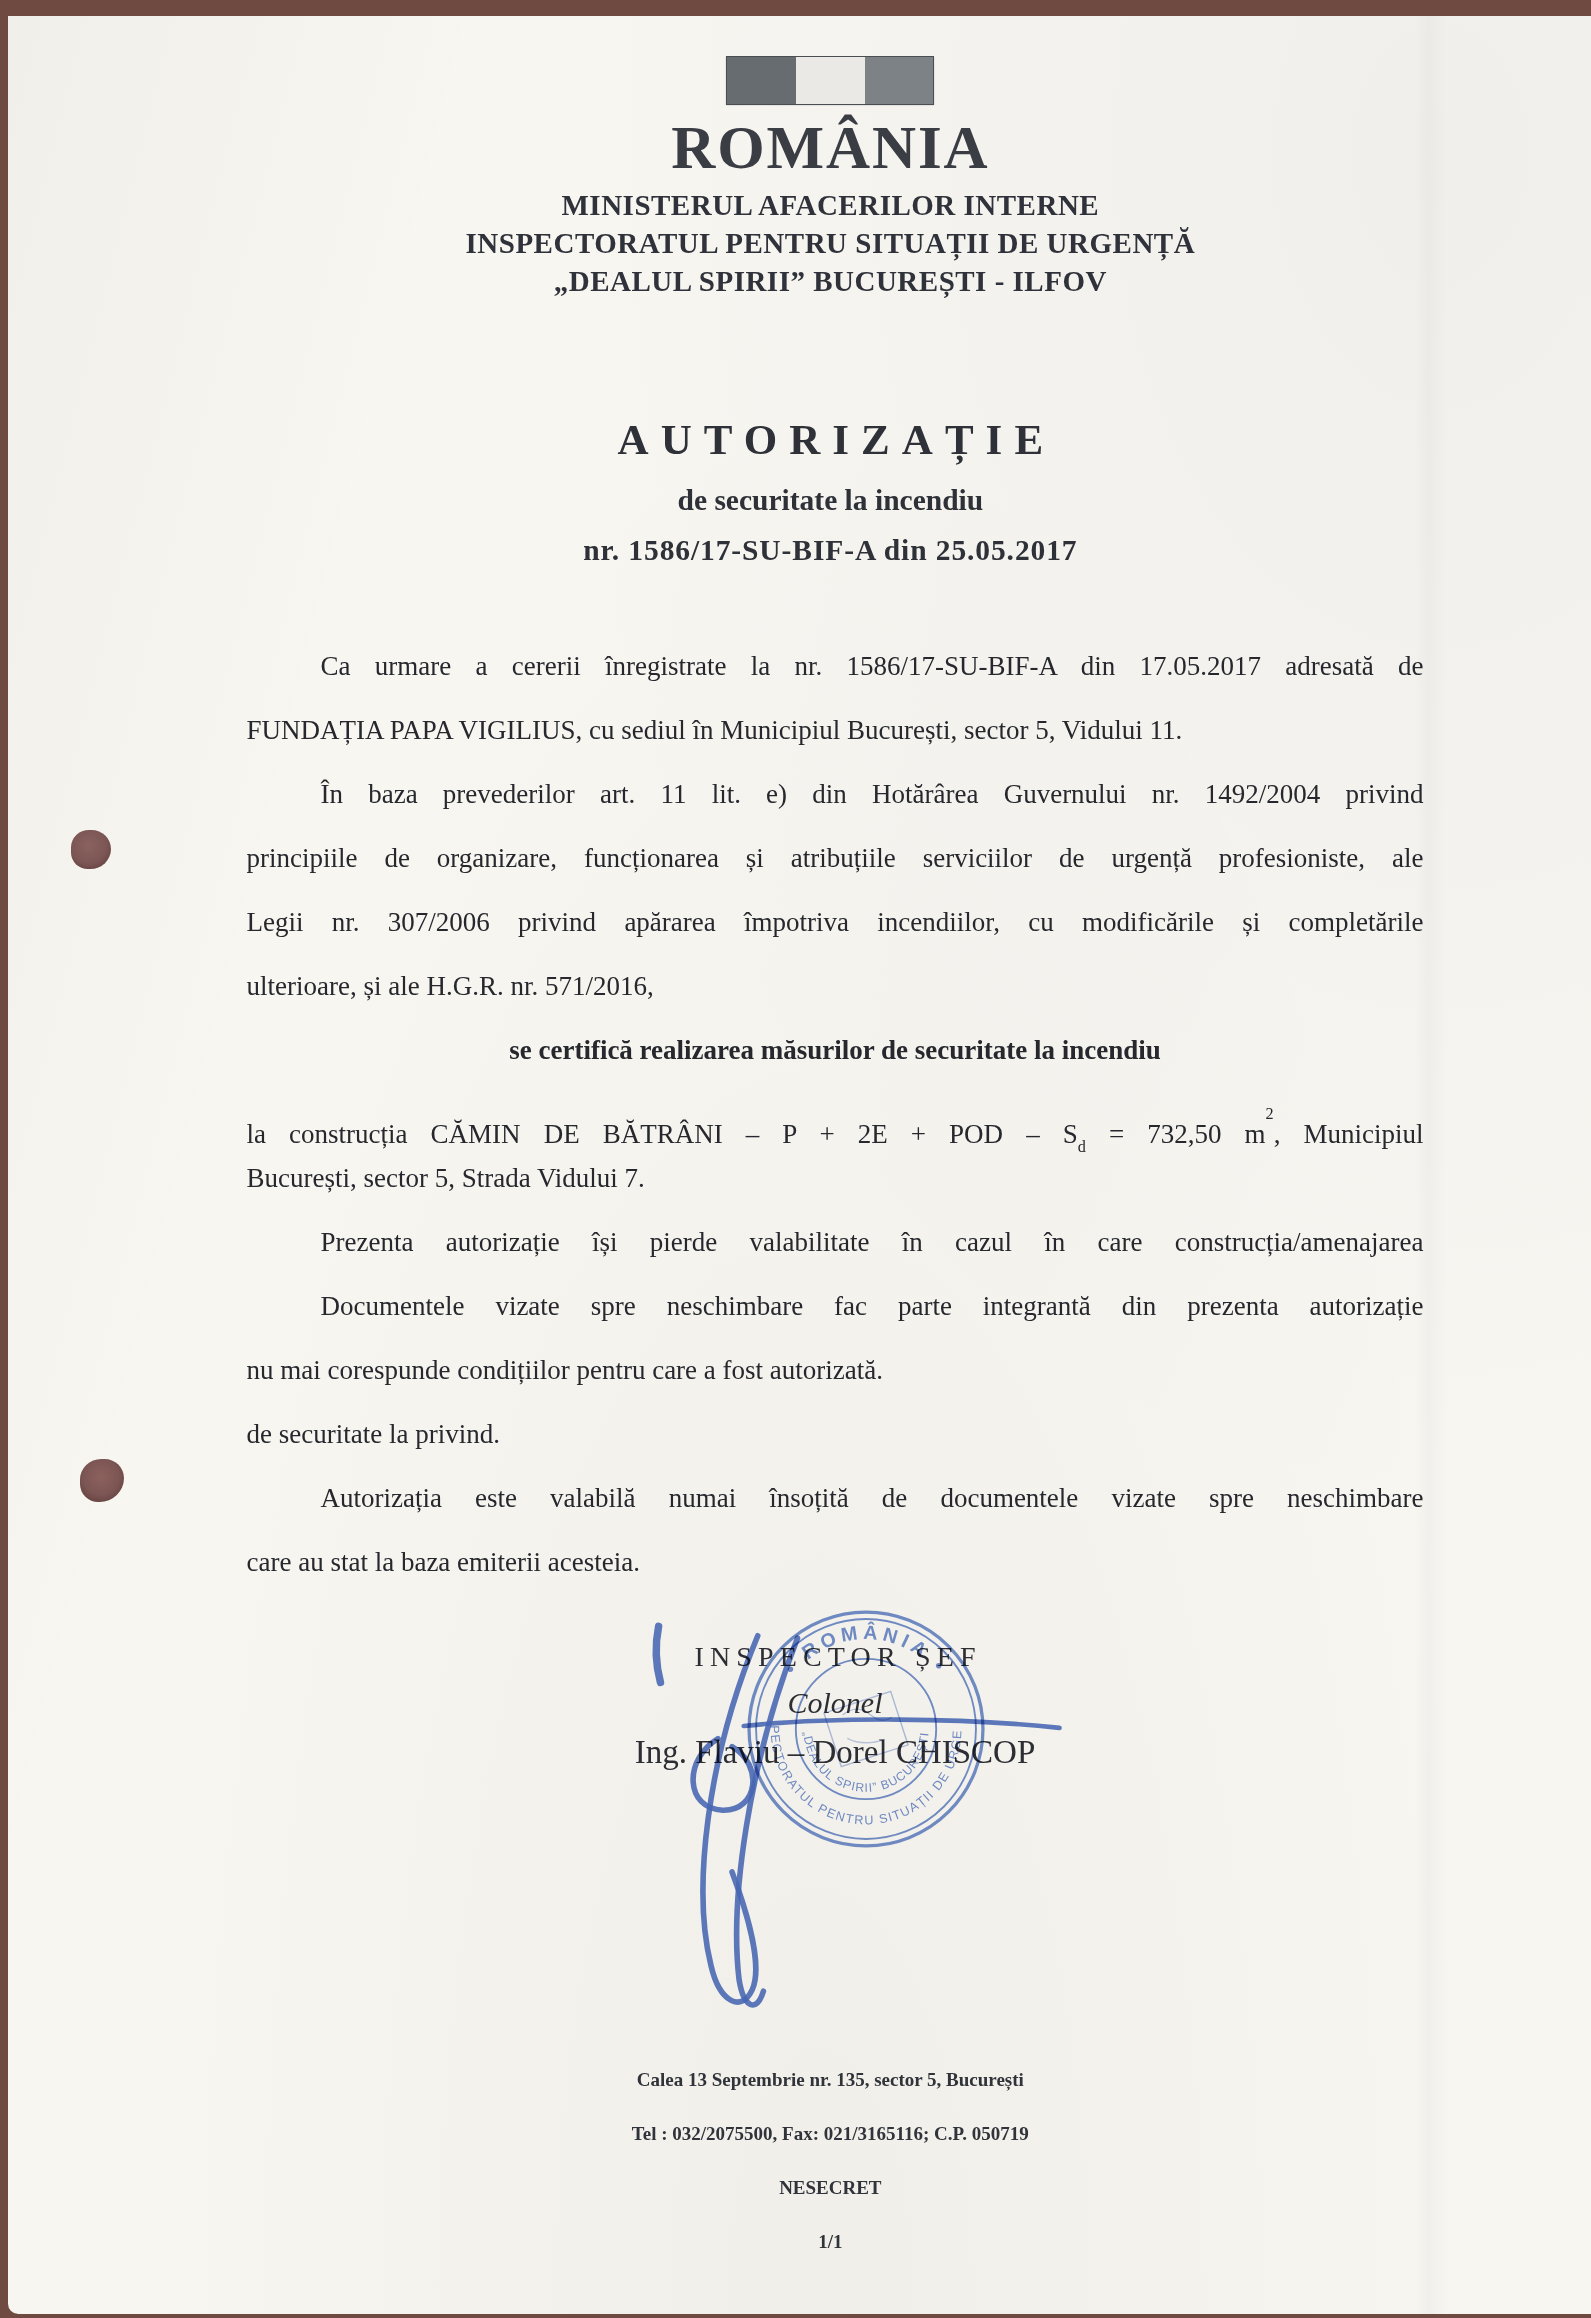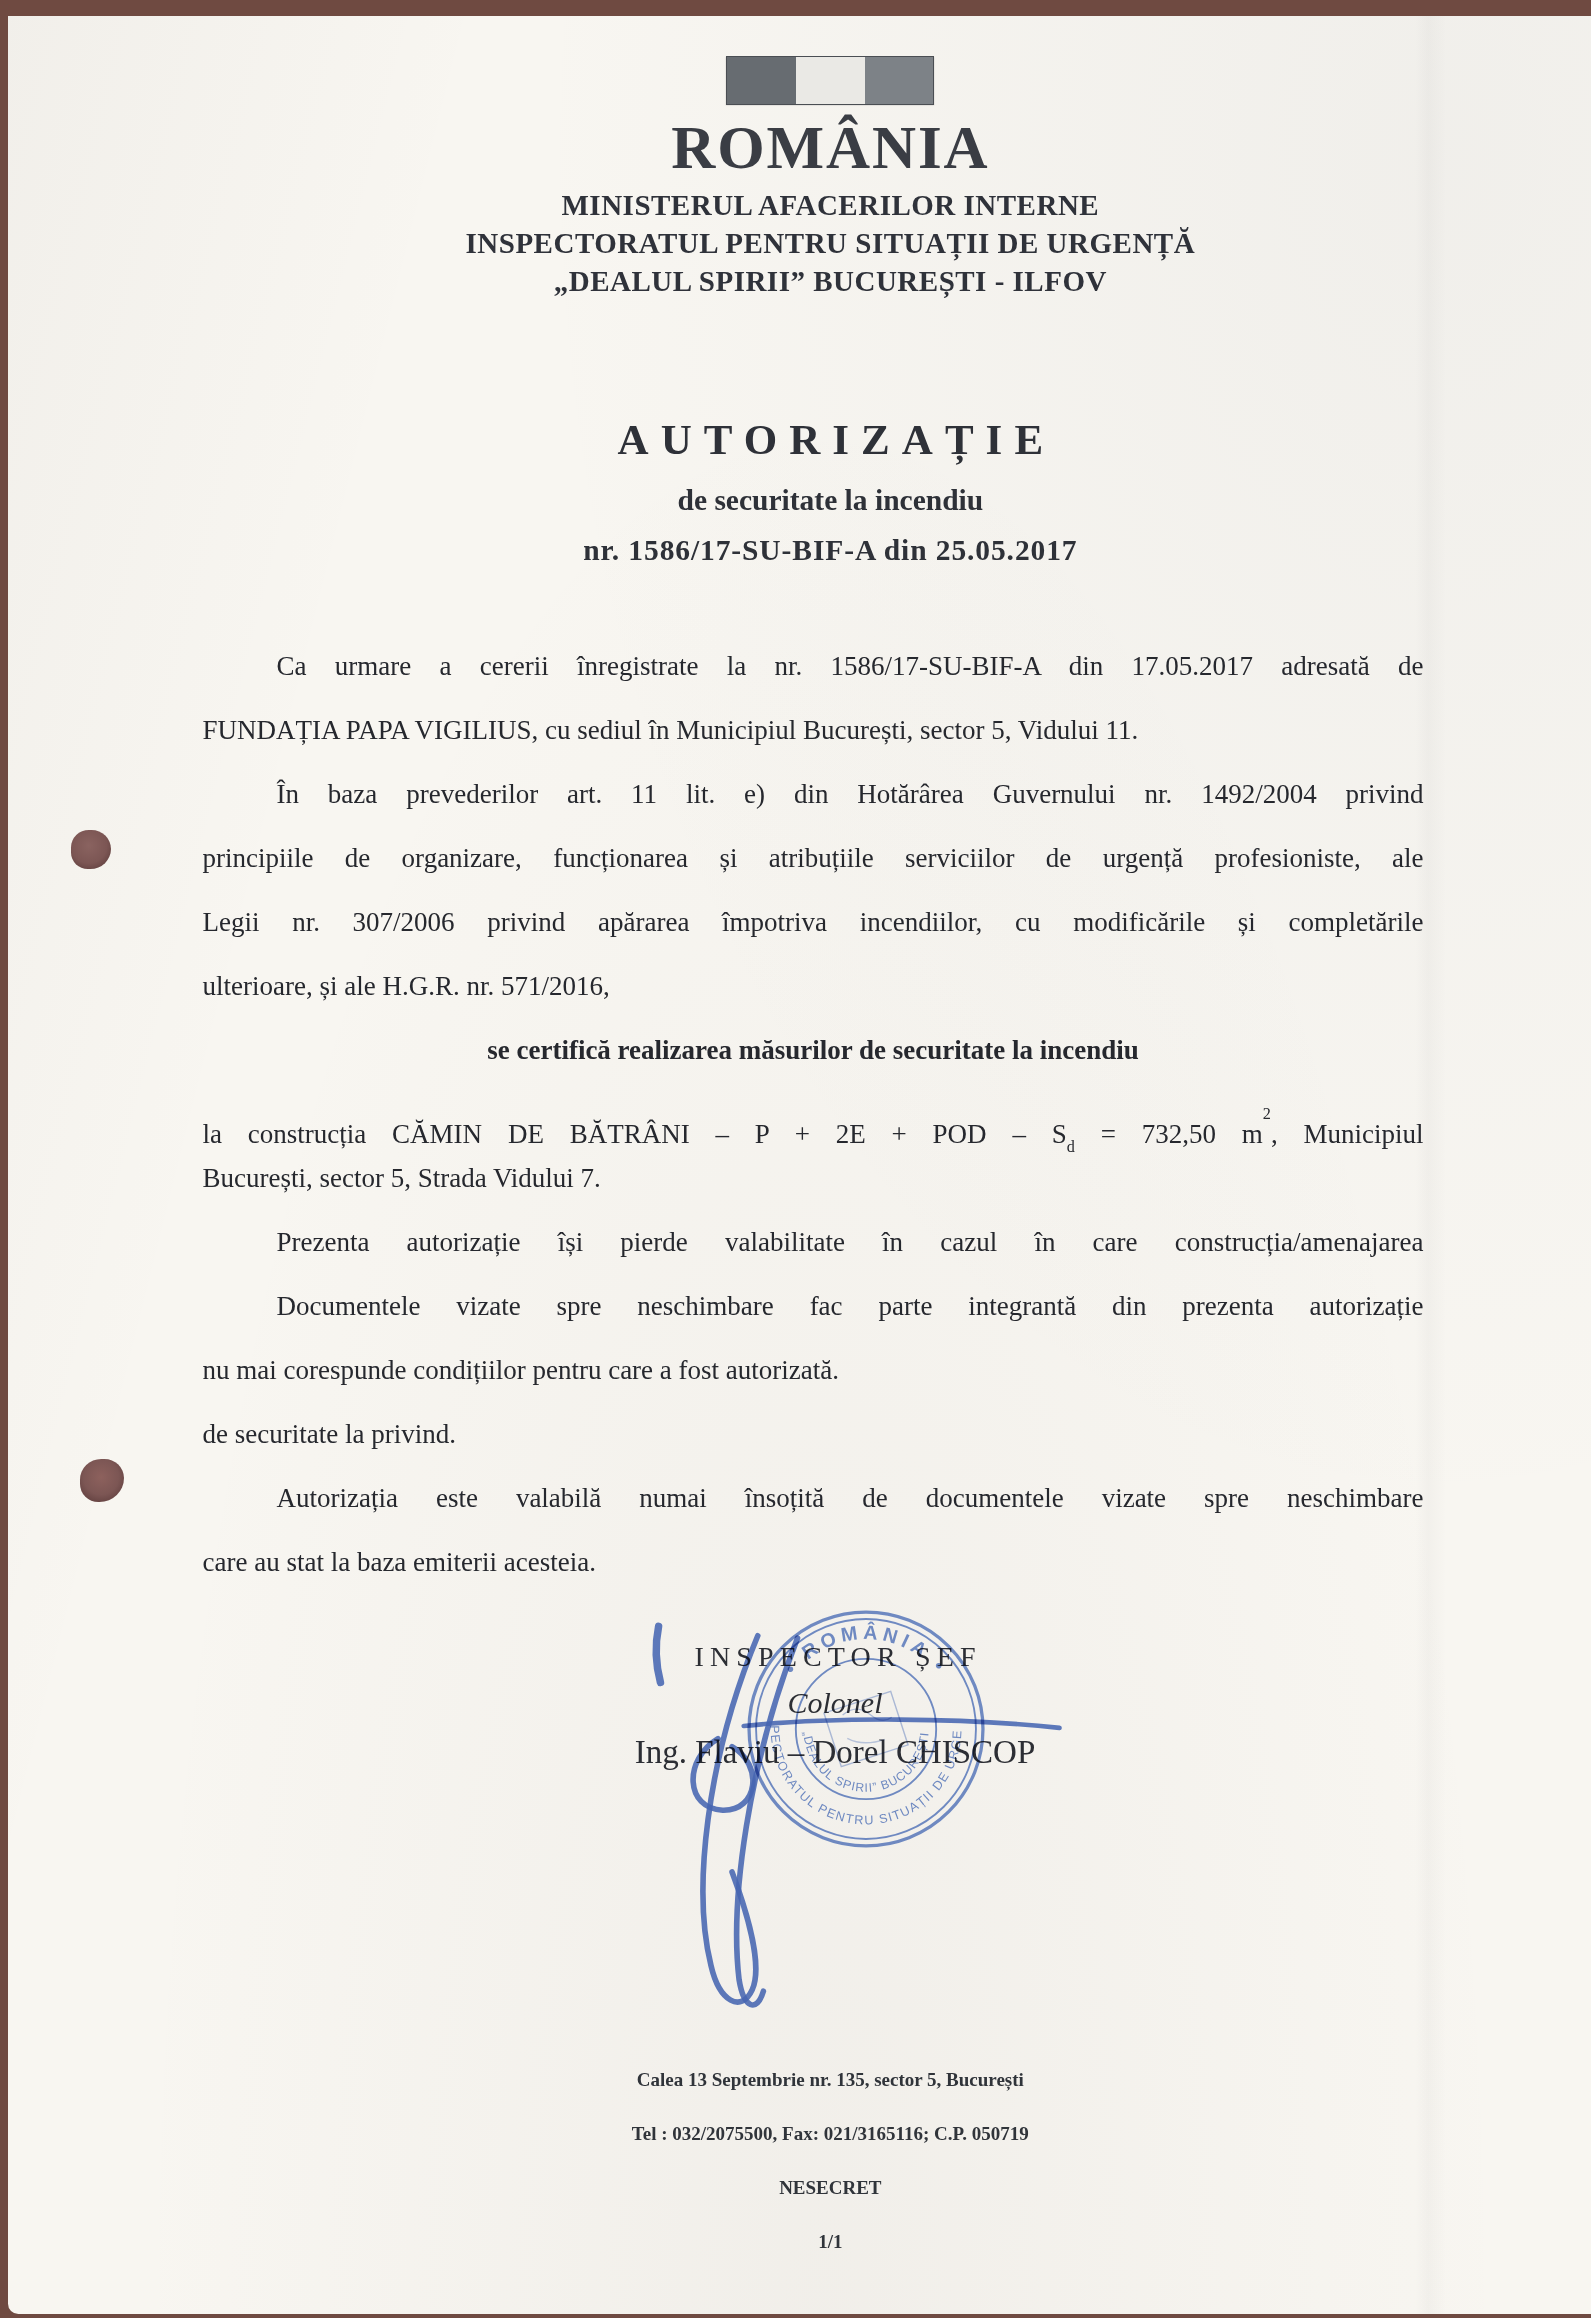--- a/index.html
+++ b/index.html
@@ -26,21 +26,21 @@
   .header{position:absolute;top:40px;left:18.7px;right:0;text-align:center;color:#2f323a;}
   .flag{width:208px;height:49px;margin:0 auto;display:flex;border:1.4px solid #4a4e53;box-sizing:border-box;box-shadow:0 0.9px 1.4px rgba(0,0,0,0.25);}
   .flag .band{flex:1;}
   .country{font-size:61px;font-weight:bold;letter-spacing:1.9px;line-height:70px;margin-top:7.5px;color:#3a3d44;}
   .ministry{font-size:29px;font-weight:bold;line-height:38px;letter-spacing:0.5px;margin-top:3px;color:#2f323a;}
   .title-block{position:absolute;top:398px;left:18.7px;right:0;text-align:center;color:#2e3138;}
   .title-main{font-size:43px;font-weight:bold;letter-spacing:0.28em;text-indent:0.28em;line-height:51px;}
   .title-sub{font-size:29.5px;font-weight:bold;line-height:37px;margin-top:17px;}
   .title-num{font-size:29.5px;font-weight:bold;line-height:37px;margin-top:13px;letter-spacing:0.9px;}
   .doc-body{position:absolute;top:618px;left:195px;width:1221px;font-size:27px;color:var(--text,#26282e);}
-  .bline{height:64px;line-height:64px;}
+  .bline{height:64px;line-height:64px;margin-left:44px;}
   .bline.just{text-align:justify;text-align-last:justify;}
   .bline.ind{text-indent:74px;}
   .bline.cb{text-align:center;font-weight:bold;}
   .bline sub{font-size:60%;vertical-align:-14%;}
   .bline sup{font-size:60%;vertical-align:38%;}
   .sig-block{position:absolute;top:1619px;left:28px;right:0;text-align:center;color:#2c2e34;}
   .sig-role{font-size:28px;letter-spacing:0.22em;text-indent:0.22em;line-height:43px;}
   .sig-rank{font-size:30px;font-style:italic;line-height:50px;}
   .sig-name{font-size:33px;line-height:48px;}
   .stamp{position:absolute;left:727px;top:1582px;width:262px;height:262px;mix-blend-mode:multiply;opacity:0.85;}

